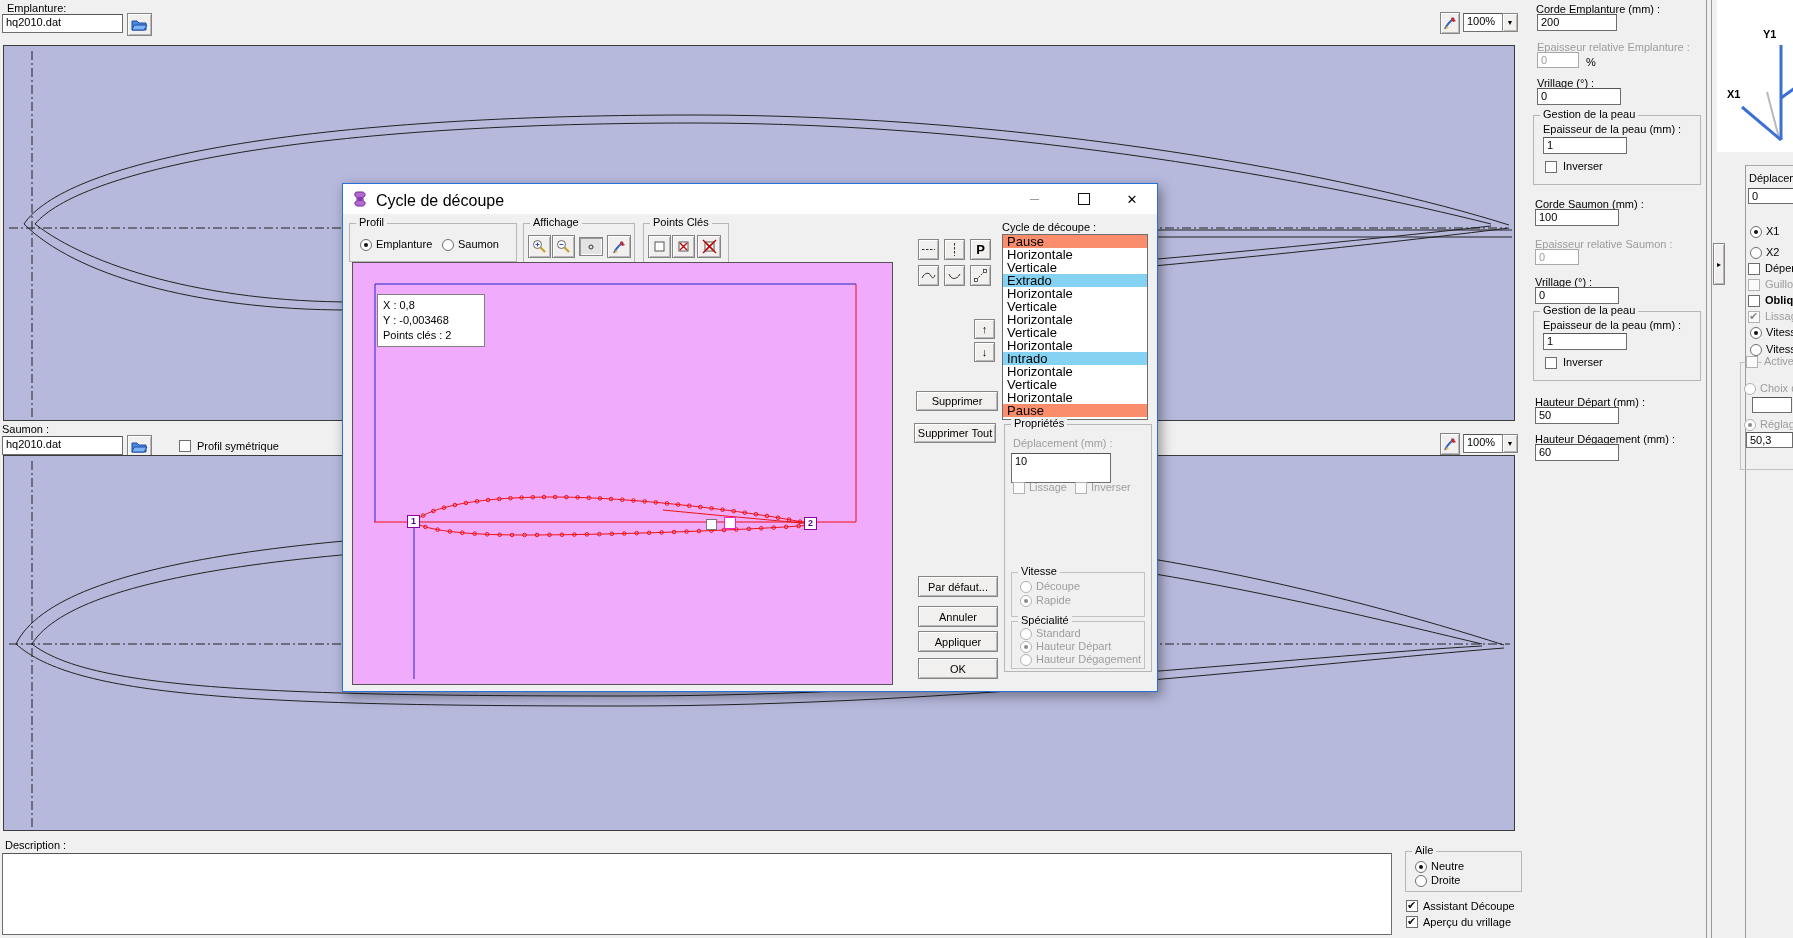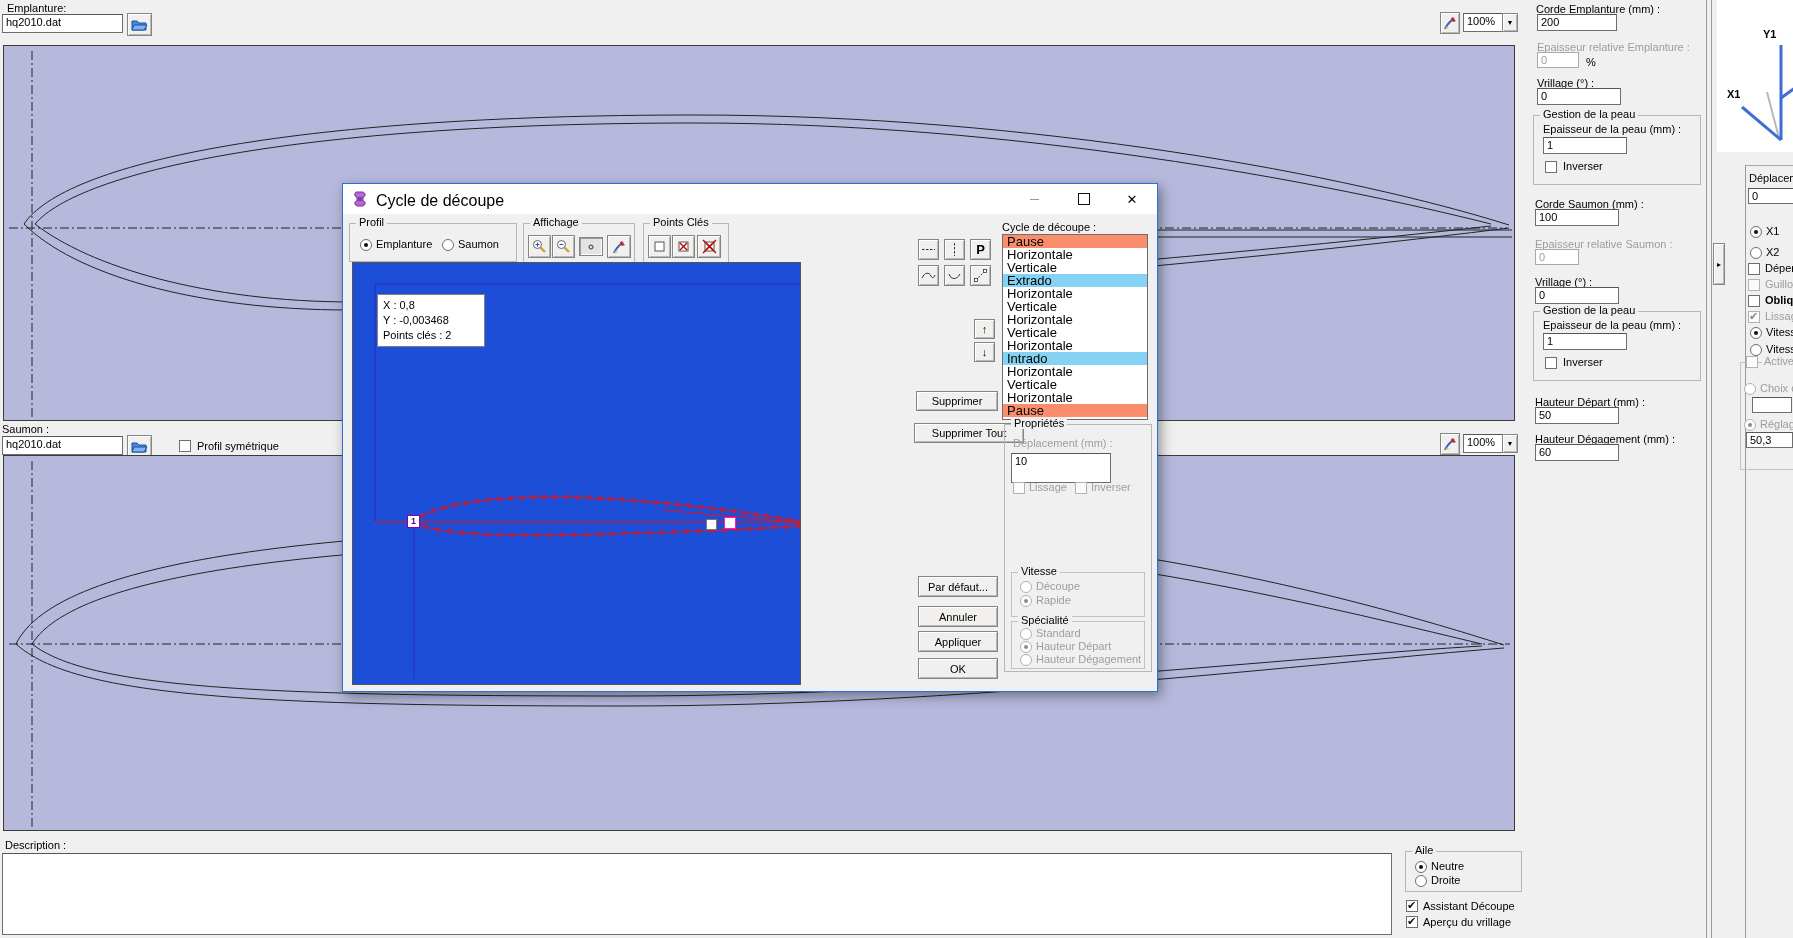--- a/index.html
+++ b/index.html
@@ -26,21 +26,21 @@
   .cb.dis{border-color:#b2b2b2;background:#fbfbfb}
   .cb.dis.chk::after{color:#8a8a8a}
   .panelview{position:absolute;background:#b6b9dc;border:1px solid #3c3c3c;box-sizing:border-box}
   .vline{position:absolute;width:1px;background:#9a9a9a}
   .hline{position:absolute;height:1px;background:#a9a9a9}
   #dialog{position:absolute;left:342px;top:183px;width:814px;height:507px;background:#f0f0f0;
           border:1px solid #2970d8;box-sizing:content-box;box-shadow:3px 4px 12px rgba(0,0,0,.4)}
   #dlg-titlebar{position:absolute;left:0;top:0;width:814px;height:30px;background:#fff}
   #dlg-title{position:absolute;left:33px;top:8px;font-size:16px}
   .winbtn{position:absolute;top:0;width:34px;height:30px;display:flex;align-items:center;justify-content:center}
-  #canvas{position:absolute;left:9px;top:78px;width:449px;height:423px;background:#1d4ed8;
+  #canvas{position:absolute;left:9px;top:78px;width:541px;height:423px;background:#f0abfc;
           border:1px solid #555;box-sizing:border-box;overflow:hidden}
   #tooltip{position:absolute;left:24px;top:31px;width:96px;background:#fff;border:1px solid #808080;
            padding:3px 5px;line-height:15px;font-size:11px}
   .mk{position:absolute;box-sizing:border-box;background:#fff;text-align:center;font:bold 9px/11px "Liberation Sans",sans-serif}
   #cycle-list{position:absolute;left:659px;top:50px;width:146px;height:186px;background:#fff;
               border:1px solid #6e6e6e;box-sizing:border-box;overflow:hidden}
   .lr{height:13px;line-height:13px;padding-left:4px;font-size:13px;white-space:nowrap}
   .lr.pause{background:#fa8e6c}
   .lr.surface{background:#85d2f2}
   svg{position:absolute;left:0;top:0}
@@ -409,21 +409,21 @@
       </svg>
     </div>
     <div class="b" style="left:631px;top:135px;width:21px;height:20px;font-weight:bold">
       <span>↑</span>
     </div>
     <div class="b" style="left:631px;top:158px;width:21px;height:20px;font-weight:bold">
       <span>↓</span>
     </div>
 
     <div class="b" style="left:573px;top:207px;width:82px;height:20px">Supprimer</div>
-    <div class="b" style="left:571px;top:239px;width:110px;height:20px">Supprimer Tout</div>
+    <div class="b" style="left:571px;top:239px;width:82px;height:20px">Supprimer Tout</div>
 
     <div class="t" style="left:659px;top:37px">Cycle de découpe :</div>
     <div id="cycle-list">
       <div class="lr pause">Pause</div>
       <div class="lr">Horizontale</div>
       <div class="lr">Verticale</div>
       <div class="lr surface">Extrado</div>
       <div class="lr">Horizontale</div>
       <div class="lr">Verticale</div>
       <div class="lr">Horizontale</div>

